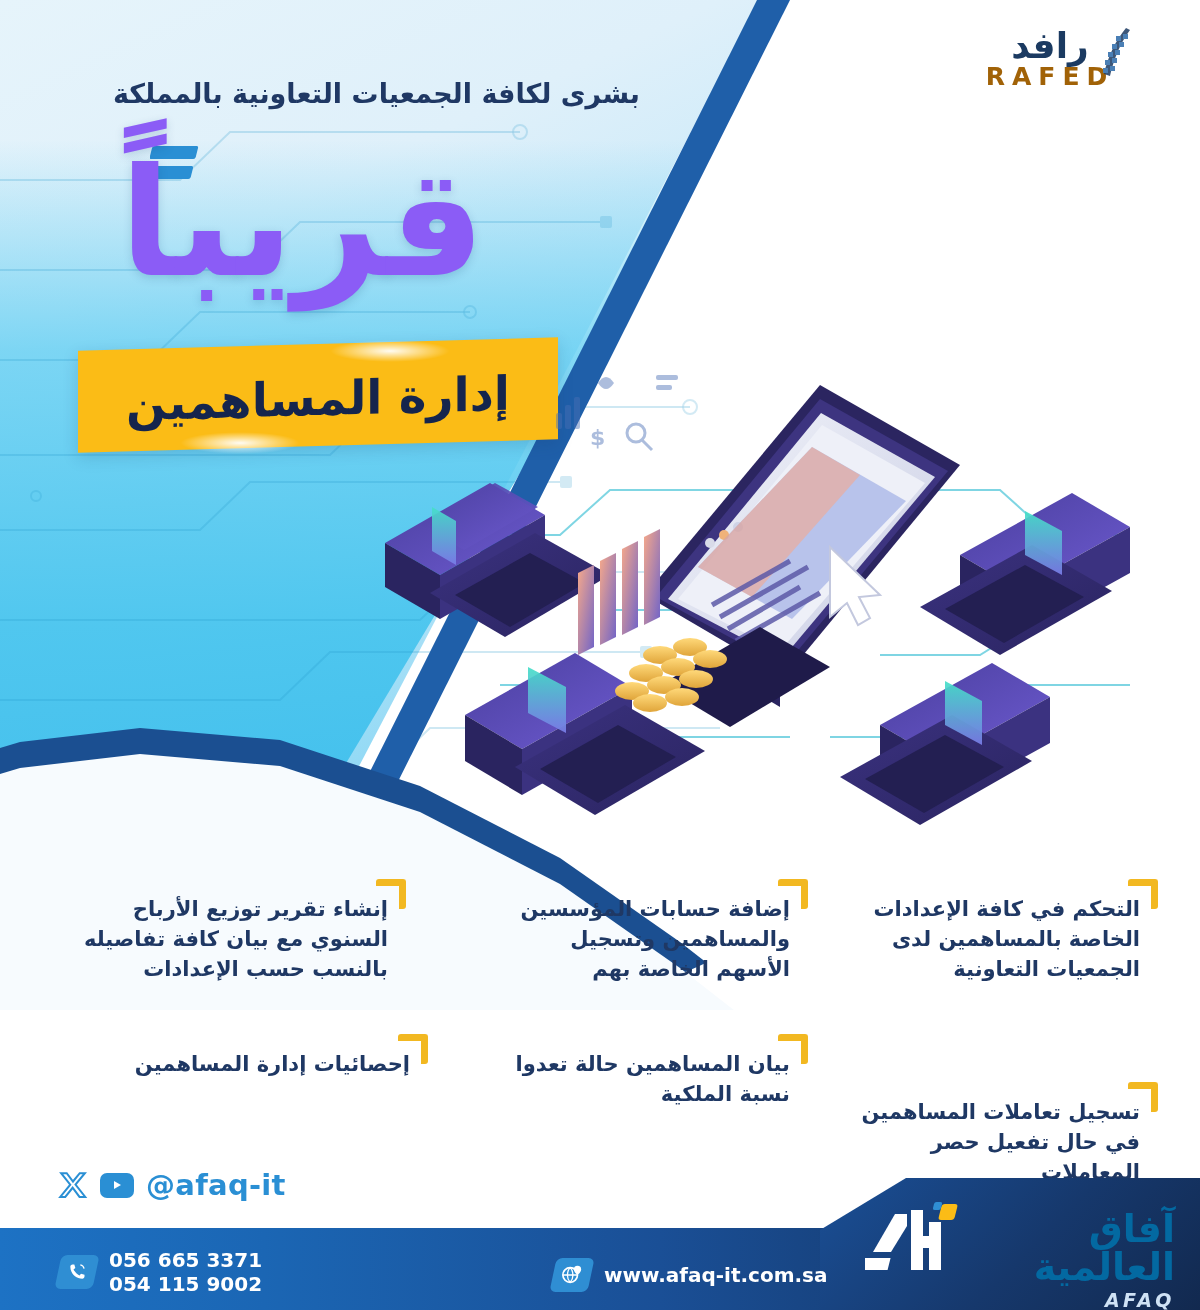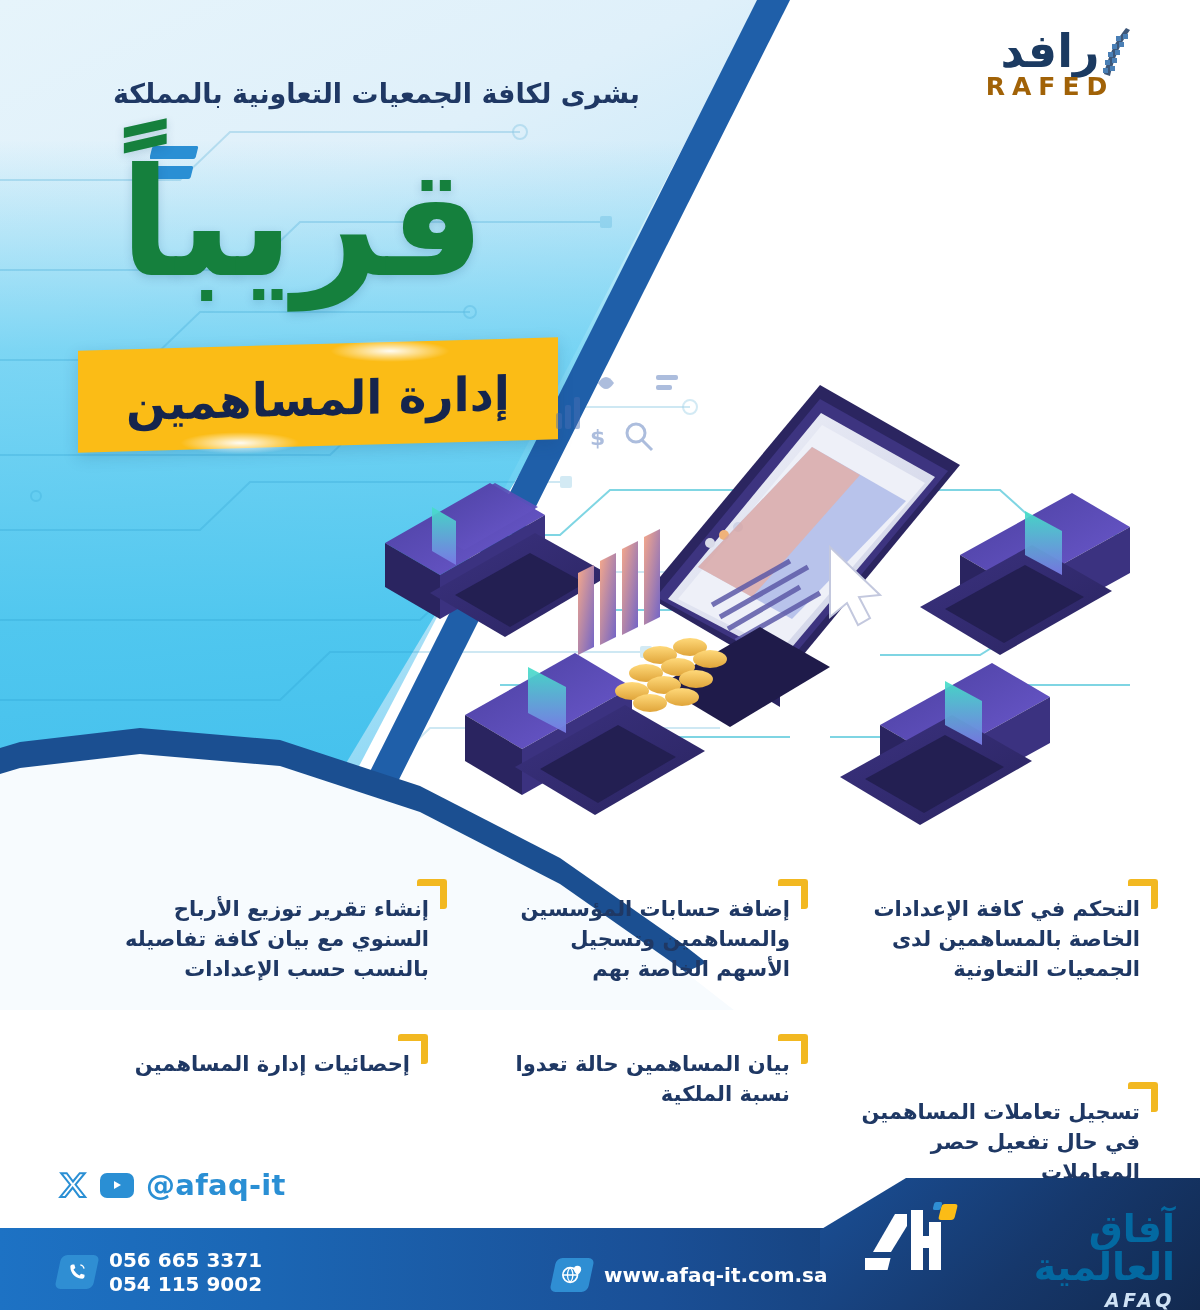--- a/index.html
+++ b/index.html
@@ -46,27 +46,27 @@
   .circuit { position:absolute; left:0; top:60px; width:820px; height:760px; opacity:.40; }
 
   
   .subhead {
     position:absolute; right:560px; top:78px; width:600px;
     text-align:right; direction:rtl;
     font-size:27px; color:#1f3864; font-weight:700; letter-spacing:.2px;
     white-space:nowrap;
   }
   .rafed-logo { position:absolute; right:60px; top:28px; width:180px; height:120px; text-align:center; }
-  .rafed-ar { font-size:46px; color:#1b3a61; font-weight:700; direction:rtl; line-height:1; }
+  .rafed-ar { font-size:36px; color:#1b3a61; font-weight:700; direction:rtl; line-height:1; }
   .rafed-en { font-size:25px; color:#a16207; font-weight:700; letter-spacing:7px; margin-top:-2px; }
 
   
   .title-soon {
     position:absolute; right:715px; top:148px;
-    font-size:150px; line-height:1; color:#15803d; font-weight:800;
+    font-size:150px; line-height:1; color:#8b5cf6; font-weight:800;
     direction:rtl; text-align:right; white-space:nowrap;
     text-shadow:0 3px 10px rgba(0,60,110,.18);
   }
   .title-banner {
     position:absolute; left:78px; top:344px; width:480px; height:102px;
     background:#fbbc16;
     transform: skewY(-1.6deg);
     box-shadow:0 5px 16px rgba(20,60,110,.18);
   }
   .title-banner-text {
@@ -329,21 +329,21 @@
   <div class="feat" style="right:60px; top:895px; width:300px;">
     <div class="bracket" style="right:-18px; top:-16px;"></div>
     <div class="feat-text">التحكم في كافة الإعدادات الخاصة بالمساهمين لدى الجمعيات التعاونية</div>
   </div>
 
   <div class="feat" style="right:410px; top:895px; width:300px;">
     <div class="bracket" style="right:-18px; top:-16px;"></div>
     <div class="feat-text">إضافة حسابات المؤسسين والمساهمين وتسجيل الأسهم الخاصة بهم</div>
   </div>
 
-  <div class="feat" style="right:771px; top:895px; width:310px;">
+  <div class="feat" style="right:812px; top:895px; width:310px;">
     <div class="bracket" style="right:-18px; top:-16px;"></div>
     <div class="feat-text">إنشاء تقرير توزيع الأرباح السنوي مع بيان كافة تفاصيله بالنسب حسب الإعدادات</div>
   </div>
 
   <div class="feat" style="right:60px; top:1050px; width:300px;margin-top:48px;">
     <div class="bracket" style="right:-18px; top:-16px;"></div>
     <div class="feat-text">تسجيل تعاملات المساهمين في حال تفعيل حصر المعاملات</div>
   </div>
 
   <div class="feat" style="right:790px; top:1050px; width:300px;">

